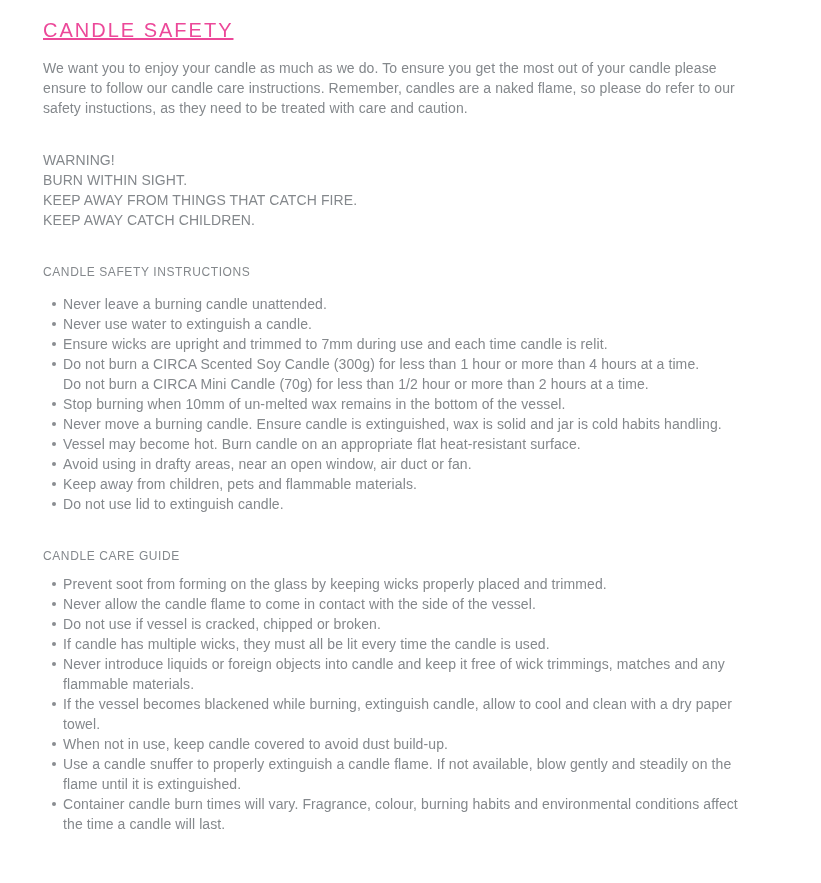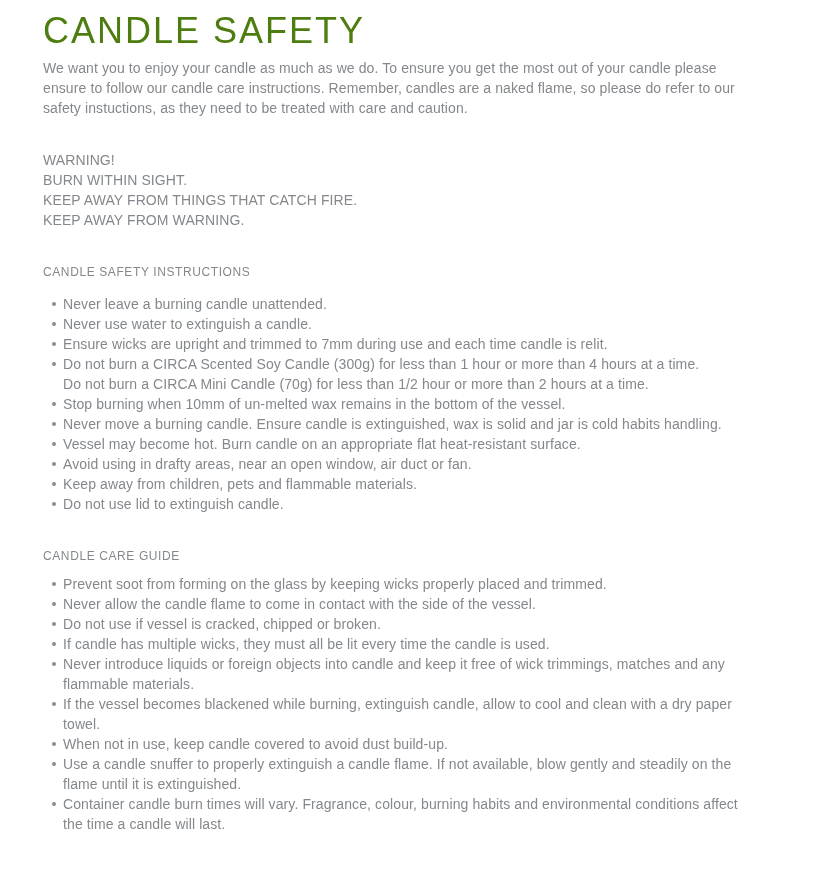--- a/index.html
+++ b/index.html
@@ -16,26 +16,27 @@
   }
   .page {
     width: 821px;
     min-height: 883px;
     padding: 15px 60px 12px 43px;
   }
   .content {
     max-width: 715px;
   }
   h1.page-title {
-    font-size: 36px;
+    font-size: 20px;
     line-height: 31px;
     font-weight: 400;
     letter-spacing: 2px;
-    color: #4d7c0f;
+    color: #ec4899;
     margin: 0 0 12px 0;
+    text-decoration: underline;
   }
   p.intro {
     margin: 0 0 32px 0;
   }
   .warning-block {
     margin: 0 0 32px 0;
   }
   .warning-line {
     line-height: 20px;
   }
@@ -84,21 +85,21 @@
   <div class="content">
 
     <h1 class="page-title">CANDLE SAFETY</h1>
 
     <p class="intro">We want you to enjoy your candle as much as we do. To ensure you get the most out of your candle please ensure to follow our candle care instructions. Remember, candles are a naked flame, so please do refer to our safety instuctions, as they need to be treated with care and caution.</p>
 
     <div class="warning-block">
       <div class="warning-line">WARNING!</div>
       <div class="warning-line">BURN WITHIN SIGHT.</div>
       <div class="warning-line">KEEP AWAY FROM THINGS THAT CATCH FIRE.</div>
-      <div class="warning-line">KEEP AWAY FROM WARNING.</div>
+      <div class="warning-line">KEEP AWAY CATCH CHILDREN.</div>
     </div>
 
     <h2 class="section-heading">CANDLE SAFETY INSTRUCTIONS</h2>
 
     <ul class="bullet-list">
       <li>Never leave a burning candle unattended.</li>
       <li>Never use water to extinguish a candle.</li>
       <li>Ensure wicks are upright and trimmed to 7mm during use and each time candle is relit.</li>
       <li>Do not burn a CIRCA Scented Soy Candle (300g) for less than 1 hour or more than 4 hours at a time.
 Do not burn a CIRCA Mini Candle (70g) for less than 1/2 hour or more than 2 hours at a time.</li>

